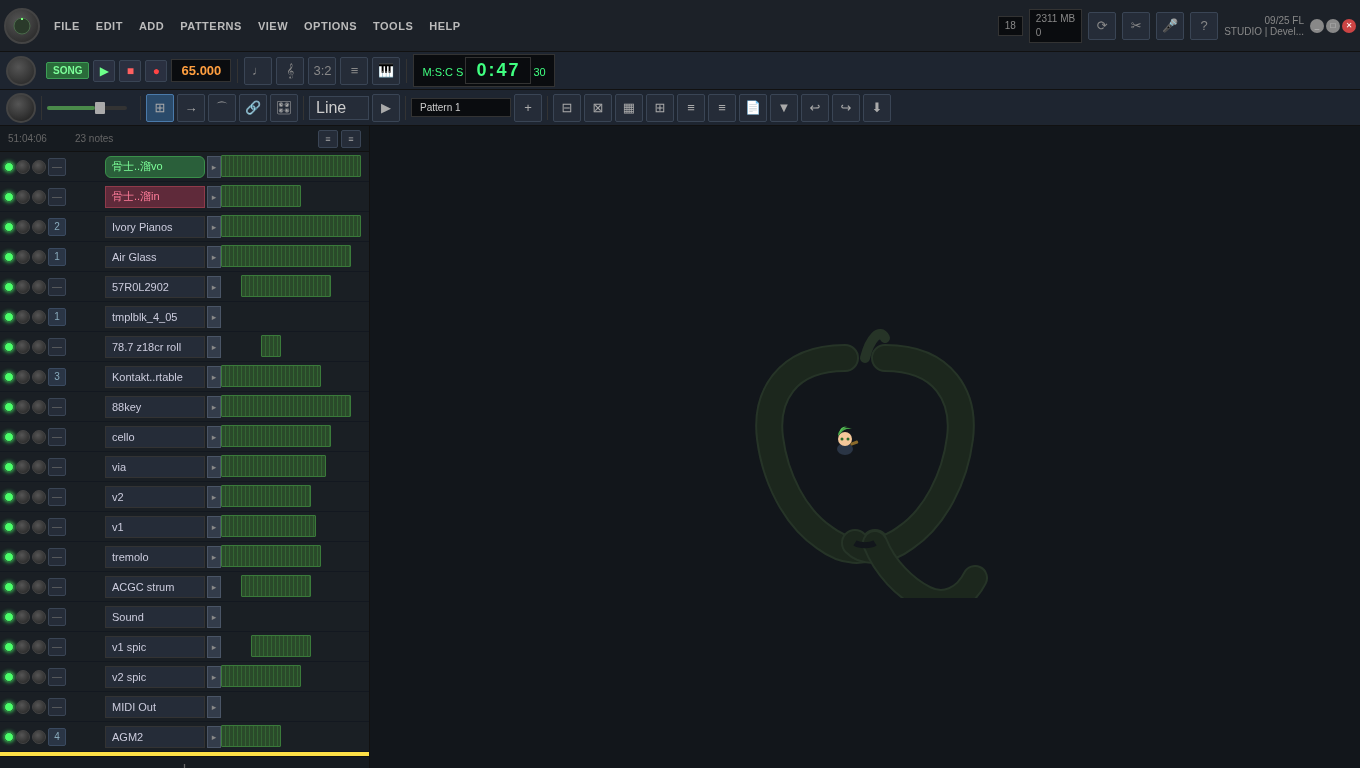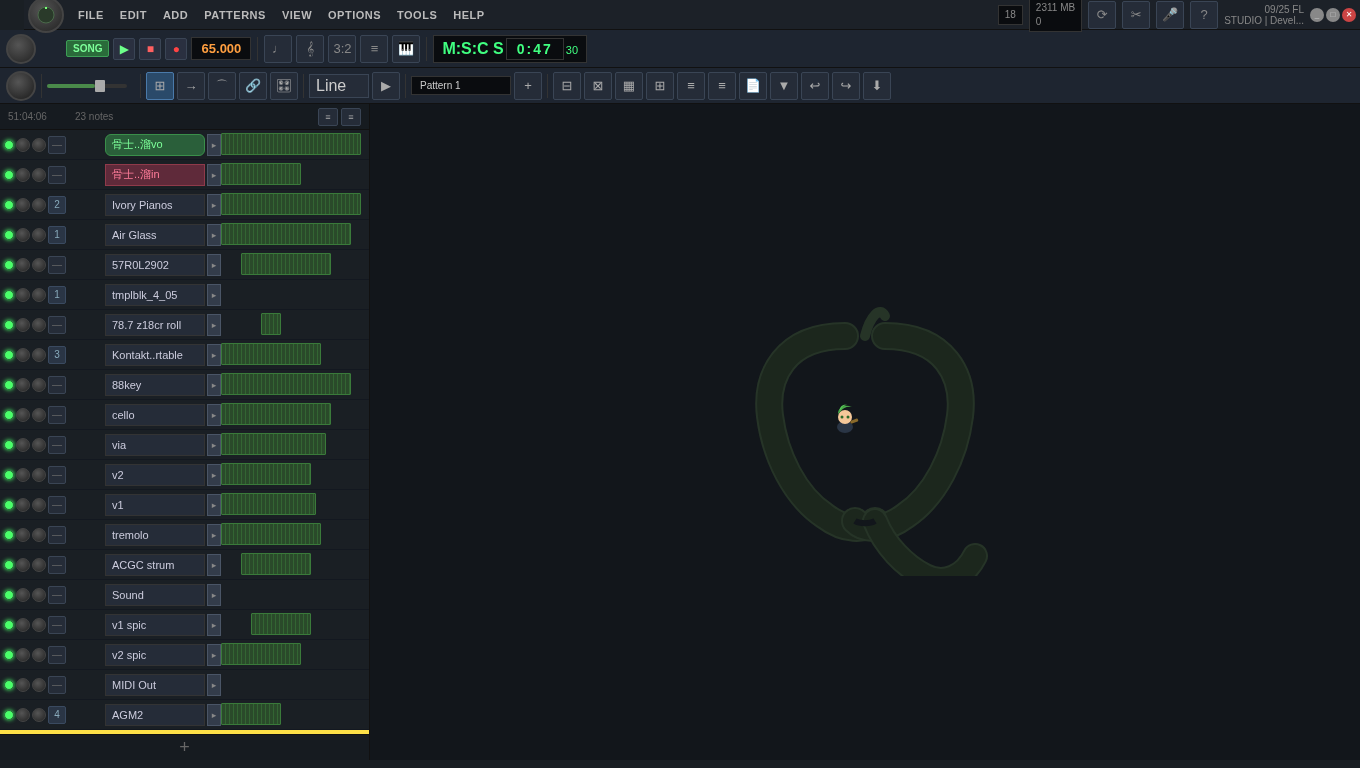--- a/index.html
+++ b/index.html
@@ -8,27 +8,26 @@
       height: 768px;
       background: #1a1f24;
       font-family: 'Arial', sans-serif;
       overflow: hidden;
       color: #ccc;
       font-size: 11px;
     }
 
     
     #menubar {
-      height: 30px;
+      height: 52px;
       background: #1c2128;
       display: flex;
       align-items: center;
       border-bottom: 1px solid #111;
       padding: 0 4px;
-      margin-left: 24px;
     }
     .menu-item {
       color: #bbb;
       font-size: 11px;
       font-weight: bold;
       padding: 4px 8px;
       cursor: pointer;
       text-transform: uppercase;
       letter-spacing: 0.5px;
     }
@@ -58,21 +57,20 @@
     }
     .song-btn {
       background: #2a6b3a;
       color: #7dff9a;
       font-size: 10px;
       font-weight: bold;
       padding: 2px 6px;
       border: 1px solid #3d9e56;
       cursor: pointer;
       border-radius: 2px;
-      margin-left: 20px;
     }
     .transport-btn {
       width: 22px;
       height: 22px;
       background: #2a3040;
       border: 1px solid #3a4555;
       border-radius: 2px;
       cursor: pointer;
       display: flex;
       align-items: center;
@@ -92,21 +90,21 @@
       font-weight: bold;
       padding: 3px 8px;
       min-width: 60px;
       text-align: center;
     }
 
     .time-display {
       background: #0a0c0f;
       border: 1px solid #333;
       color: #40ff80;
-      font-size: 14px;
+      font-size: 18px;
       font-weight: bold;
       padding: 2px 10px;
       letter-spacing: 2px;
     }
     .time-sub {
       font-size: 11px;
       color: #40ff80;
     }
 
     .transport-icon-btn {
@@ -506,21 +504,21 @@
   <div class="separator"></div>
 
   <div class="transport-icon-btn">♩</div>
   <div class="transport-icon-btn">𝄞</div>
   <div class="transport-icon-btn">3:2</div>
   <div class="transport-icon-btn">≡</div>
   <div class="transport-icon-btn">🎹</div>
   <div class="separator"></div>
 
   <div style="display:flex;align-items:baseline;background:#0a0c0f;border:1px solid #333;padding:2px 8px;gap:2px;">
-    <span style="color:#40ff80;font-size:16px;font-weight:bold;">M:S:C S</span>
+    <span style="color:#40ff80;font-size:11px;font-weight:normal;">M:S:C S</span>
     <span class="time-display">0:47</span>
     <span class="time-sub">30</span>
   </div>
 </div>
 
 <div id="toolbar2">
   <div class="tb2-dial"></div>
   <div class="separator"></div>
 
   <div style="display:flex;align-items:center;gap:4px;margin-right:8px;">

